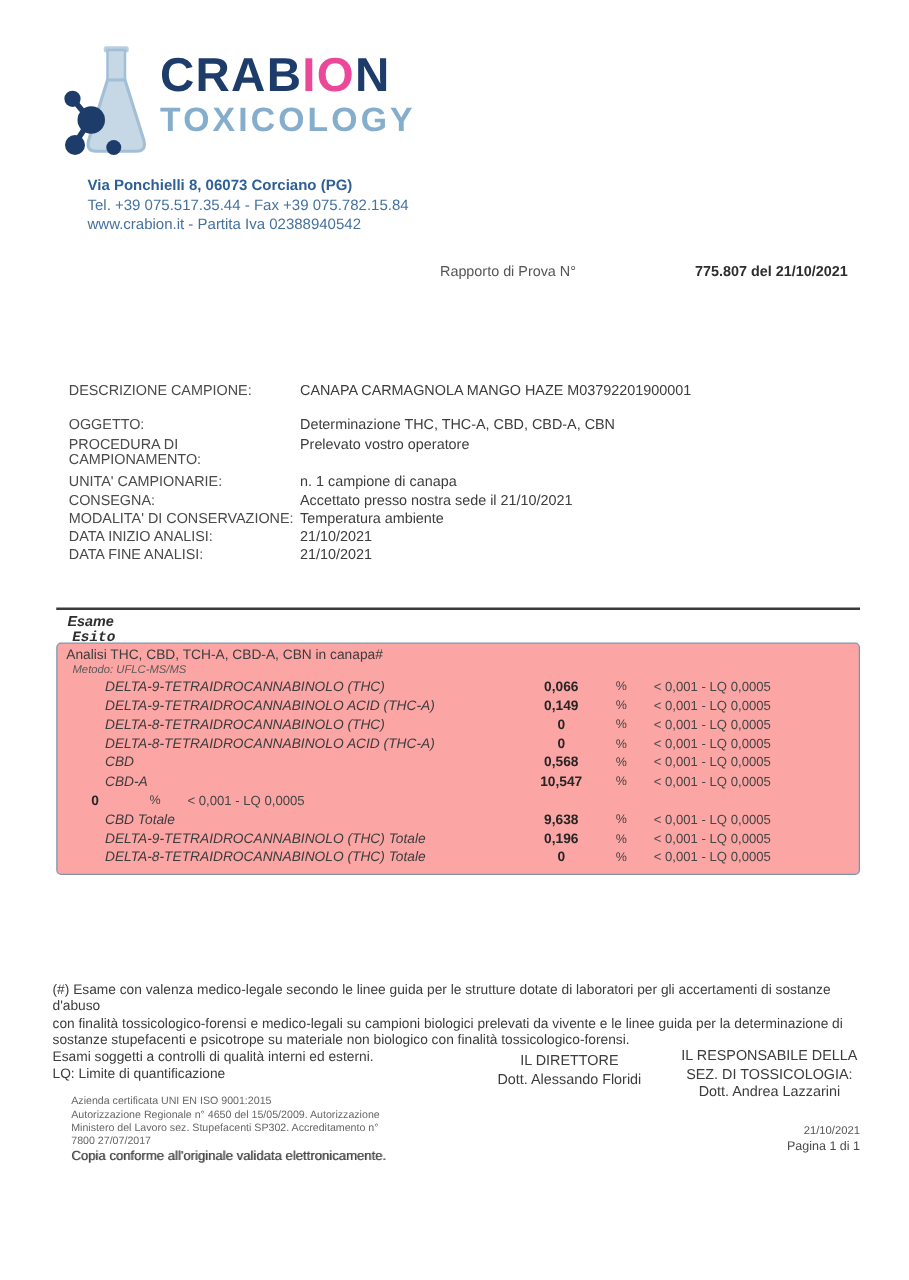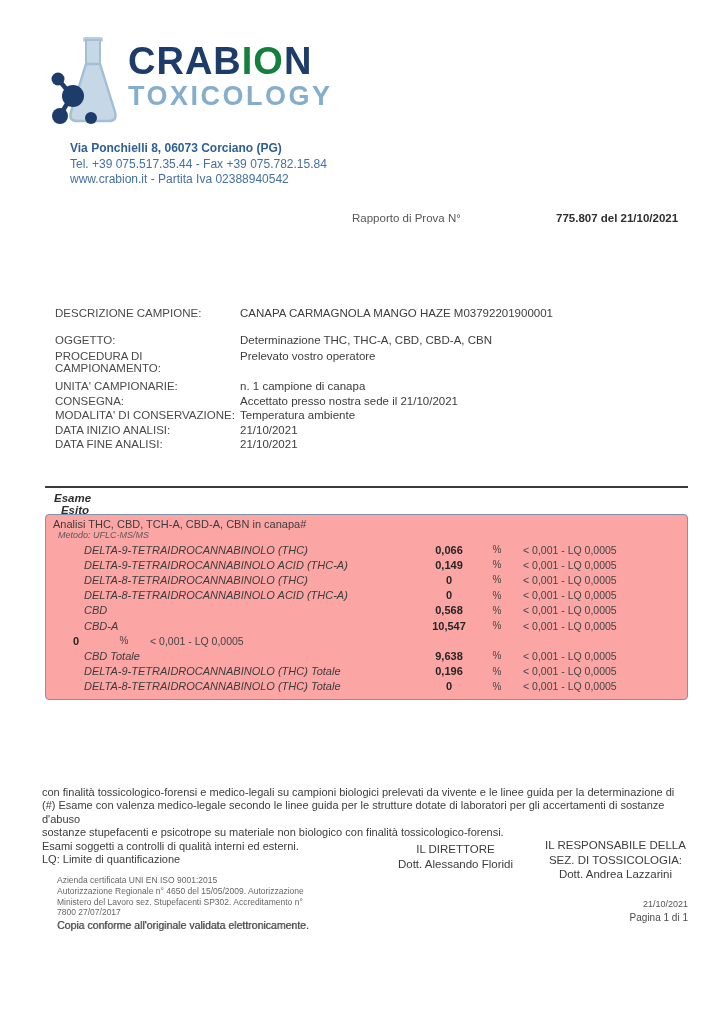--- a/index.html
+++ b/index.html
@@ -5,39 +5,39 @@
   html,body{margin:0;padding:0;background:#ffffff;}
   .page{
     position:relative;width:727px;height:1024px;background:#ffffff;
     font-family:"Liberation Sans", sans-serif;color:#3f3f3f;overflow:hidden;
   }
   
   .letterhead{position:absolute;left:0;top:0;width:727px;}
   .flask{position:absolute;left:48px;top:36px;width:82px;height:100px;}
   .brand{position:absolute;left:128px;top:42px;line-height:1;}
   .brand-line1{font-size:38px;font-weight:bold;letter-spacing:1px;color:#1e3c69;}
-  .brand-light{color:#15803d;margin-top:23px;}
+  .brand-light{color:#ec4899;margin-top:23px;}
   .brand-line2{font-size:27px;font-weight:bold;letter-spacing:2.5px;color:#85aecd;margin-top:3px;}
   .address{position:absolute;left:70px;top:141px;font-size:12px;line-height:15.5px;color:#44719f;}
   .address .addr1{font-weight:bold;color:#2f5f94;}
   
   .report-label{position:absolute;left:352px;top:212px;font-size:11.5px;color:#555;}
   .report-value{position:absolute;left:556px;top:212px;width:134px;font-size:11.5px;font-weight:bold;color:#2e2e2e;}
   
   .info{position:absolute;left:55px;top:0;width:620px;font-size:11.5px;}
   .info-row{position:absolute;left:0;width:620px;}
   .info-label{position:absolute;left:0;top:0;width:180px;color:#4a4a4a;}
   .info-label.narrow{width:118px;}
   .info-value{position:absolute;left:185px;top:0;width:430px;color:#3c3c3c;}
   
   .t-rule{position:absolute;left:45px;top:486px;width:643px;height:2px;background:#3a3a3a;}
   .t-head{position:absolute;left:45px;top:492px;width:643px;display:flex;
           font-size:11.5px;font-weight:bold;font-style:italic;color:#2e2e2e;flex-direction:column;}
   .col-name{flex:1 1 auto;padding-left:9px;}
-  .col-esito{width:60px;flex:0 0 auto;text-align:center;}
+  .col-esito{width:60px;flex:0 0 auto;text-align:center;font-family:Liberation Mono, monospace;}
   .col-um{width:36px;flex:0 0 auto;text-align:center;}
   .col-rif{width:172px;flex:0 0 auto;padding-left:8px;box-sizing:border-box;}
   .t-box{position:absolute;left:45px;top:514px;width:641px;height:184px;
          border:1.5px solid #7e93ad;border-radius:4px;background:#fca5a5;}
   .t-group{padding:3px 0 0 7px;font-size:11px;color:#3c3c3c;}
   .t-method{padding:0 0 2px 12px;font-size:9px;font-style:italic;color:#5a5a5a;}
   .t-row{display:flex;align-items:center;height:15.2px;font-size:11px;}
   .t-row .cell-name{flex:1 1 auto;padding-left:38px;font-style:italic;color:#3c3c3c;
                     white-space:nowrap;overflow:hidden;}
   .t-row .cell-esito{width:60px;flex:0 0 auto;text-align:center;font-weight:bold;color:#252525;}
@@ -188,22 +188,22 @@
     </div>
     <div class="t-row">
       <span class="cell-name">DELTA-8-TETRAIDROCANNABINOLO (THC) Totale</span>
       <span class="cell-esito">0</span>
       <span class="cell-um">%</span>
       <span class="cell-rif">&lt; 0,001 - LQ 0,0005</span>
     </div>
   </div>
 
   <div class="notes">
+    <div>(#) Esame con valenza medico-legale secondo le linee guida per le strutture dotate di laboratori per gli accertamenti di sostanze d'abuso</div>
     <div>con finalità tossicologico-forensi e medico-legali su campioni biologici prelevati da vivente e le linee guida per la determinazione di</div>
-    <div>(#) Esame con valenza medico-legale secondo le linee guida per le strutture dotate di laboratori per gli accertamenti di sostanze d'abuso</div>
     <div>sostanze stupefacenti e psicotrope su materiale non biologico con finalità tossicologico-forensi.</div>
     <div>Esami soggetti a controlli di qualità interni ed esterni.</div>
     <div>LQ: Limite di quantificazione</div>
   </div>
 
   <div class="sig-director">
     <div>IL DIRETTORE</div>
     <div>Dott. Alessando Floridi</div>
   </div>
   <div class="sig-resp">

